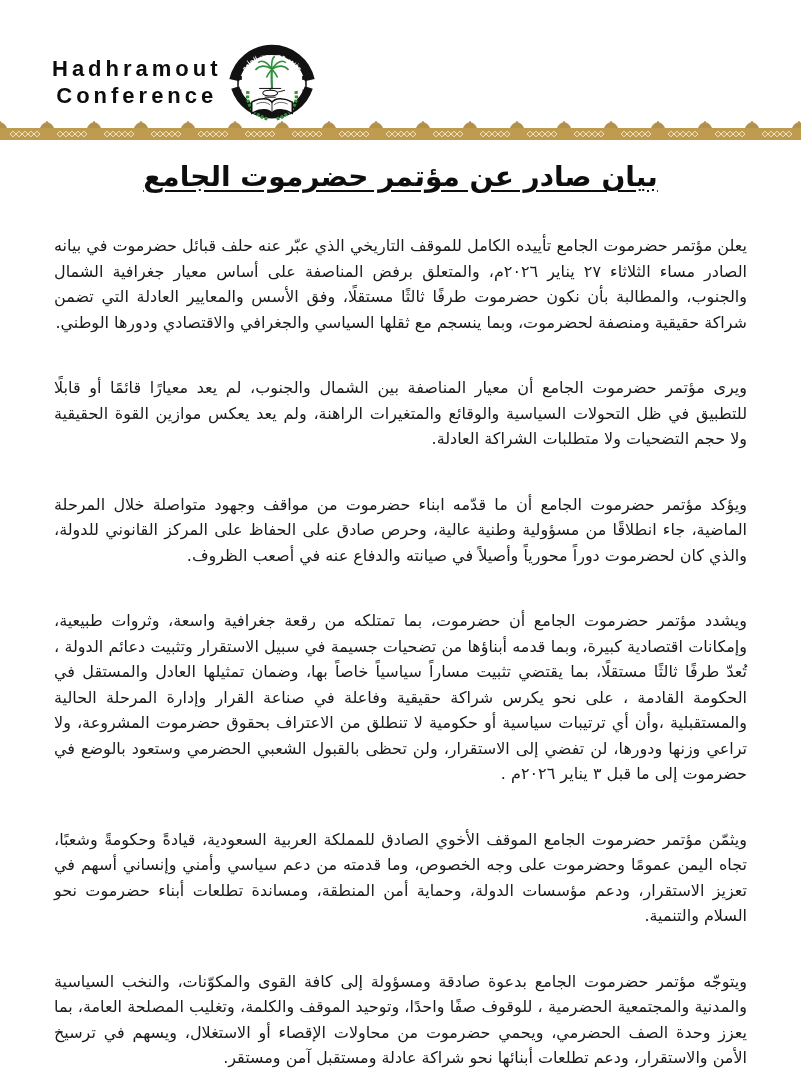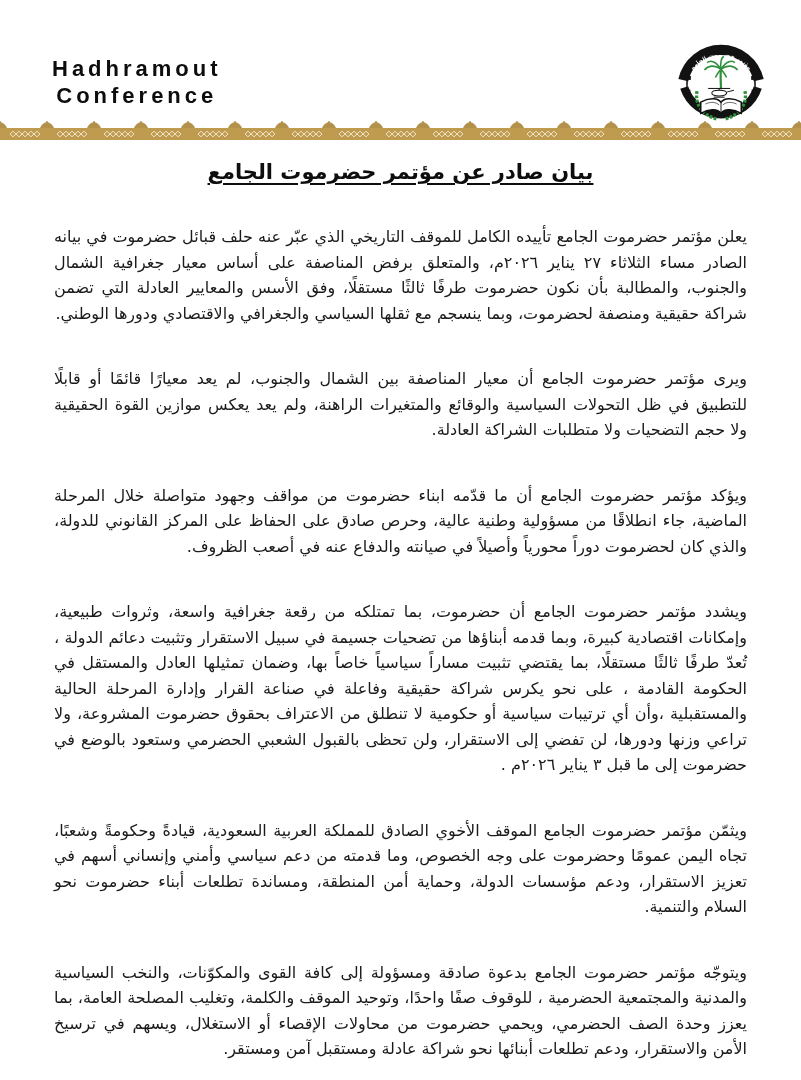--- a/index.html
+++ b/index.html
@@ -4,42 +4,42 @@
 <style>
   * { margin:0; padding:0; box-sizing:border-box; }
   body { background:#e8e8e8; font-family:"DejaVu Sans", sans-serif; }
   .page {
     position:relative; width:801px; height:1080px; margin:0 auto;
     background:#ffffff; overflow:hidden; color:#161616;
   }
   
   .header {
     position:absolute; top:0; left:0; width:801px; height:121px;
-    display:flex; align-items:center; justify-content:space-between;
+    display:flex; align-items:center; 
     padding:42px 30px 0 52px;
   }
   .org-en {
     font-family:"Liberation Sans", sans-serif; font-weight:bold;
     font-size:22px; line-height:27px; letter-spacing:4px;
     color:#0d0d0d; text-align:center; white-space:nowrap;
   }
   .logo-wrap { width:100px; height:92px; display:flex; align-items:flex-start; justify-content:center; }
   .org-ar {
     font-family:"DejaVu Sans", sans-serif; font-weight:bold; direction:rtl;
     font-size:28px; line-height:34px; color:#1c1c1c; text-align:center; white-space:nowrap;
   }
   
   .gold-band { position:absolute; top:121px; left:0; width:801px; height:19px; }
   
   .content {
     position:absolute; top:150px; right:54px; left:54px;
     direction:rtl; text-align:justify;
   }
   .doc-title {
-    text-align:center; font-weight:bold; font-size:21px;
+    text-align:center; font-weight:bold; font-size:28px;
     text-decoration:underline; text-underline-offset:4px;
     margin:10px 0 20px 0; color:#0e0e0e;
   }
   .content p {
     font-size:16px; line-height:25.5px; margin-bottom:14px;
     color:#1a1a1a; text-align:justify;margin-top:40px;
   }
   .signature { margin-top:26px; text-align:center; font-weight:bold; font-size:16.5px; }
   .signature div { margin-bottom:21px; }
   .stamp-wrap { display:flex; justify-content:center; margin-top:4px; }

